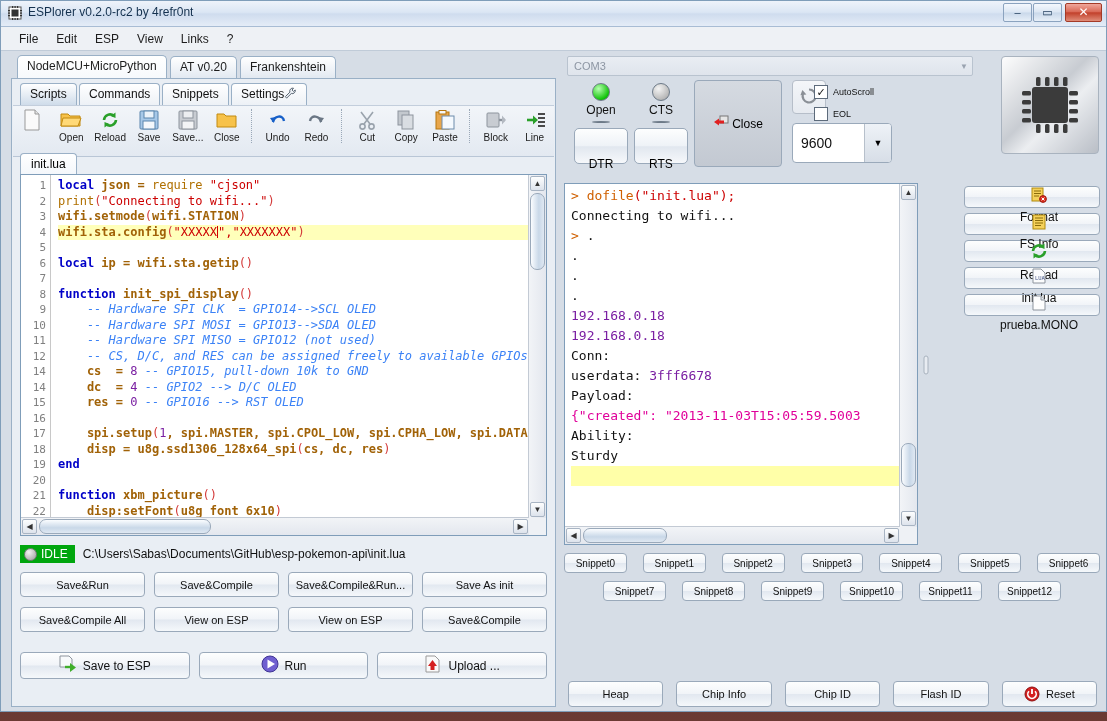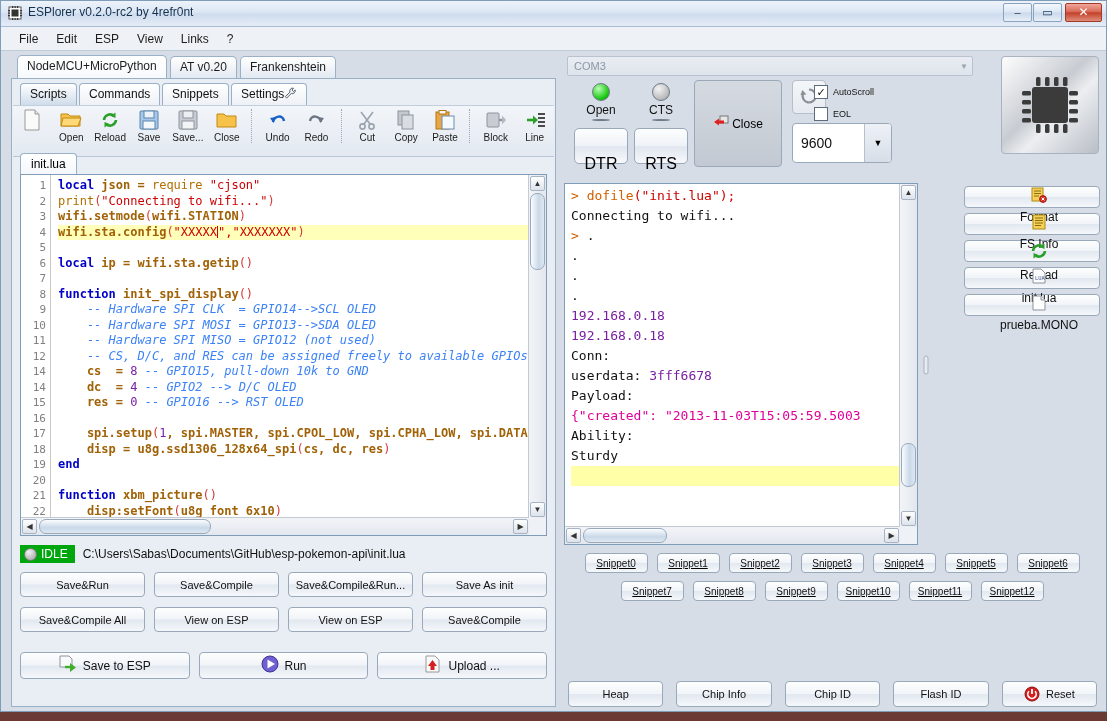--- a/index.html
+++ b/index.html
@@ -131,21 +131,21 @@
     padding:3px 0 0 6px;}
   #comsel .arrow{position:absolute;right:4px;top:5px;font-size:8px;color:#9aa3b0;}
   .led{width:16px;height:16px;border-radius:50%;border:1px solid #6d7a88;}
   .led.green{background:radial-gradient(circle at 35% 30%,#b7ffb0,#12c40a 70%,#0a8a05);}
   .led.grey{background:radial-gradient(circle at 35% 30%,#f4f4f4,#b9b9b9 70%,#8f8f8f);}
   .ledcol{position:absolute;text-align:center;width:54px;}
   .ledcol .lbl{font-size:12px;color:#111;margin-top:2px;}
   .sqbtn{position:absolute;width:54px;height:36px;border:1px solid #9aa9ba;border-radius:5px;
     box-sizing:border-box;background:linear-gradient(180deg,#fdfefe,#eef2f7 50%,#e1e7ef 52%,#f6f8fb);
     display:flex;flex-direction:column;align-items:center;justify-content:center;gap:1px;}
-  .sqbtn .lbl{font-size:16px;margin-top:33px;}
+  .sqbtn .lbl{font-size:12px;margin-top:33px;}
   #closebtn{position:absolute;left:130px;top:27px;width:88px;height:87px;
     border:1px solid #9aa9ba;border-radius:4px;box-sizing:border-box;
     background:linear-gradient(180deg,#d5dae1,#c3c9d2);
     display:flex;align-items:center;justify-content:center;gap:3px;font-size:12px;}
   #refreshbtn{position:absolute;left:228px;top:27px;width:34px;height:34px;
     border:1px solid #b6bec9;border-radius:4px;box-sizing:border-box;
     background:linear-gradient(180deg,#f4f6f9,#e6eaf0);display:flex;align-items:center;justify-content:center;}
   .cbrow{position:absolute;display:flex;align-items:center;gap:5px;}
   .cbox{width:14px;height:14px;border:1px solid #5d6b7b;background:#fff;
     display:flex;align-items:center;justify-content:center;font-size:11px;color:#111;box-sizing:border-box;}
@@ -176,21 +176,21 @@
   #splitgrip{position:absolute;left:360px;top:300px;width:8px;height:24px;}
 
   
   #filebtns{position:absolute;right:3px;top:133px;width:136px;}
   .fbtn{height:22px;margin-bottom:5px;border:1px solid #9aa9ba;border-radius:4px;box-sizing:border-box;
     background:linear-gradient(180deg,#fdfefe 0%,#f1f4f8 48%,#e2e8f0 52%,#f5f8fb 100%);
     display:flex;align-items:center;padding-left:14px;gap:7px;font-size:12px;color:#111;flex-direction:column;}
 
   
   #snips{position:absolute;left:2px;right:3px;top:500px;height:108px;}
-  .sniprow{display:flex;justify-content:center;gap:9px;margin-bottom:8px;text-decoration:underline;}
+  .sniprow{display:flex;justify-content:center;gap:16px;margin-bottom:8px;}
   .snipbtn{width:63px;height:20px;border:1px solid #9aa9ba;border-radius:4px;box-sizing:border-box;
     background:linear-gradient(180deg,#fdfefe 0%,#f1f4f8 48%,#e2e8f0 52%,#f5f8fb 100%);
     font-size:10px;color:#111;display:flex;align-items:center;justify-content:center;}
   
   #inforow{position:absolute;left:6px;right:6px;top:628px;display:flex;gap:13px;}
   #inforow .gbtn{height:26px;font-size:11px;}
 </style>
 </head>
 <body>
 

